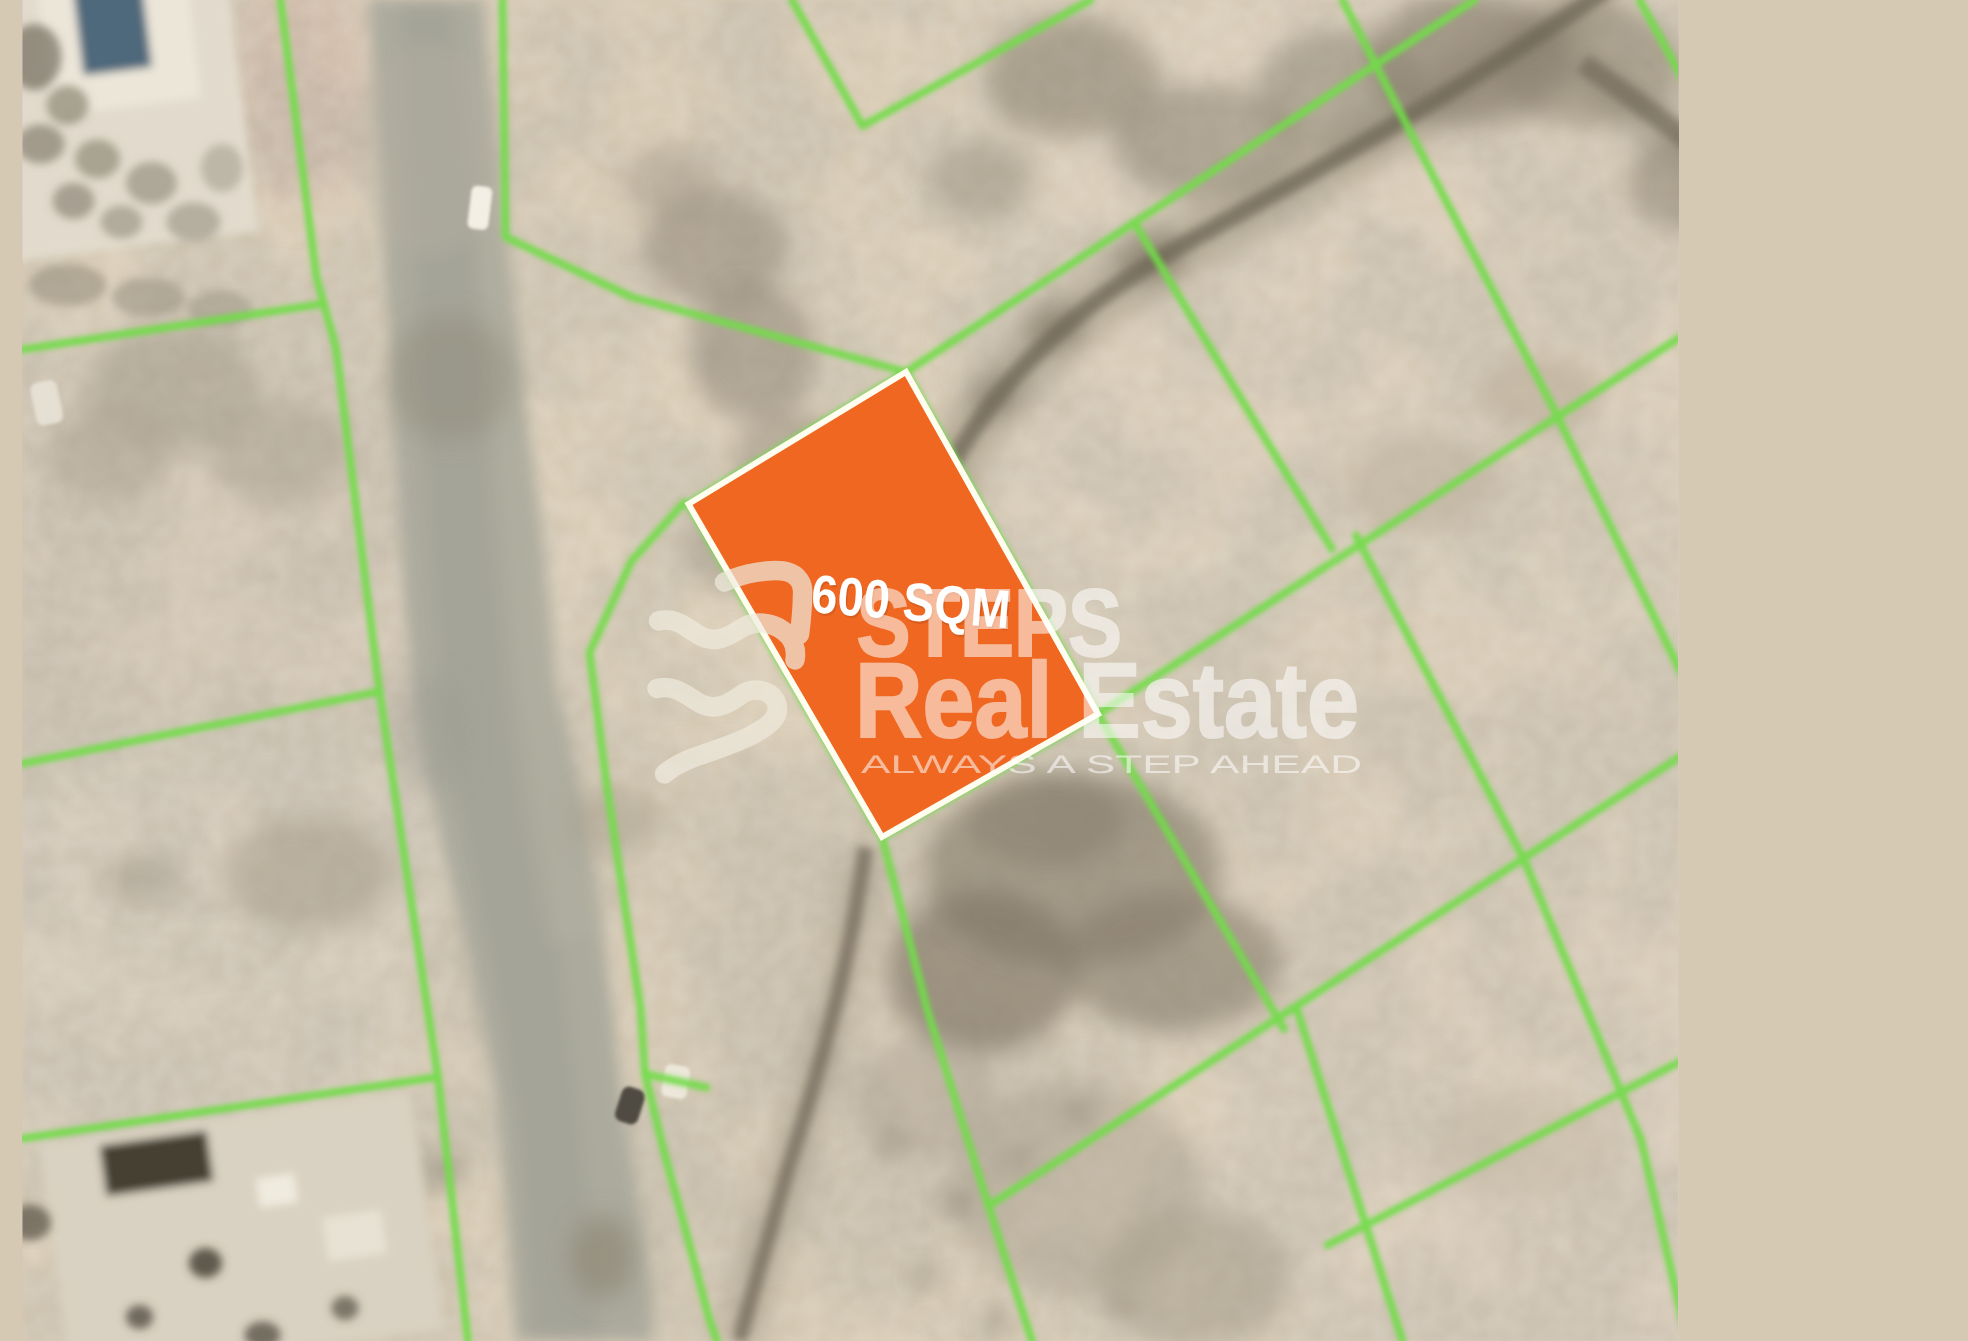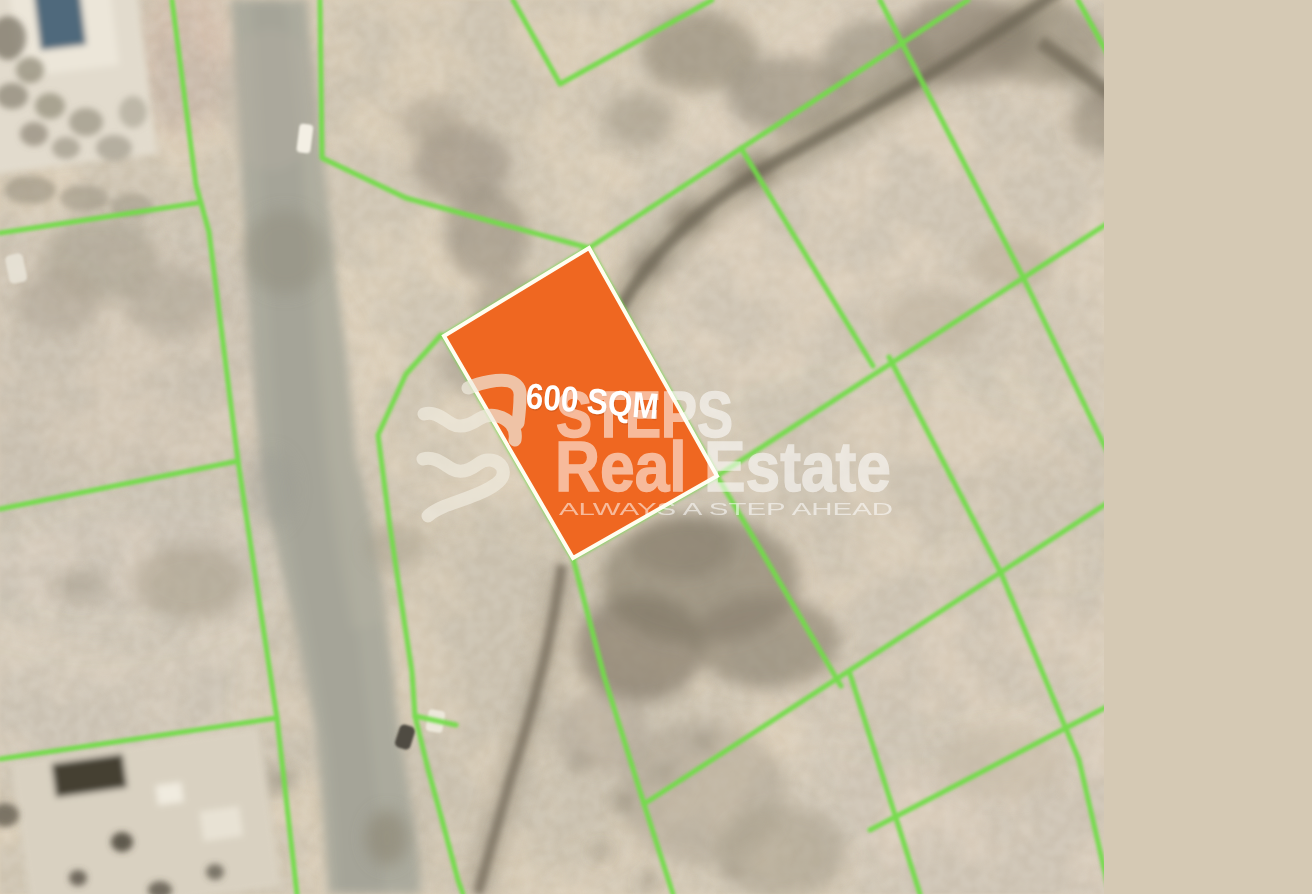--- a/index.html
+++ b/index.html
@@ -1,16 +1,16 @@
 <!DOCTYPE html>
 <html><head>
 <meta charset="utf-8">
 <style>
 html,body{margin:0;padding:0;background:#d5c9b4;}
-#map{position:relative;width:1104px;height:894px;overflow:hidden;font-family:"Liberation Sans",sans-serif;}
+#map{position:relative;width:1104px;height:894px;overflow:hidden;font-family:"Liberation Sans",sans-serif;padding-left:15px;}
 </style>
 </head>
 <body>
 
 <div id="map">
 <svg width="1312" height="894" viewBox="0 0 1312 894" xmlns="http://www.w3.org/2000/svg">
 <defs>
 <filter id="b14" x="-40%" y="-40%" width="180%" height="180%">
           <feGaussianBlur stdDeviation="14"></feGaussianBlur>
         </filter>

